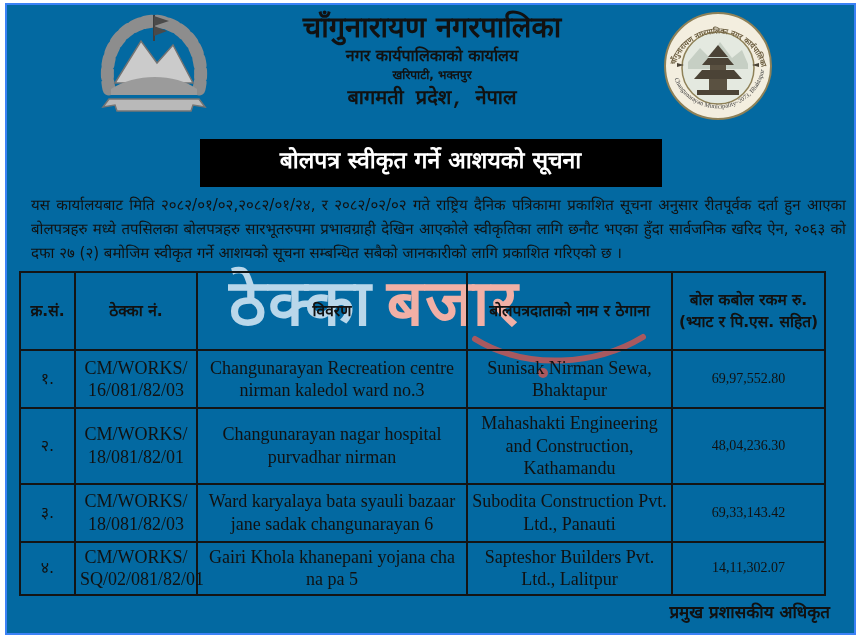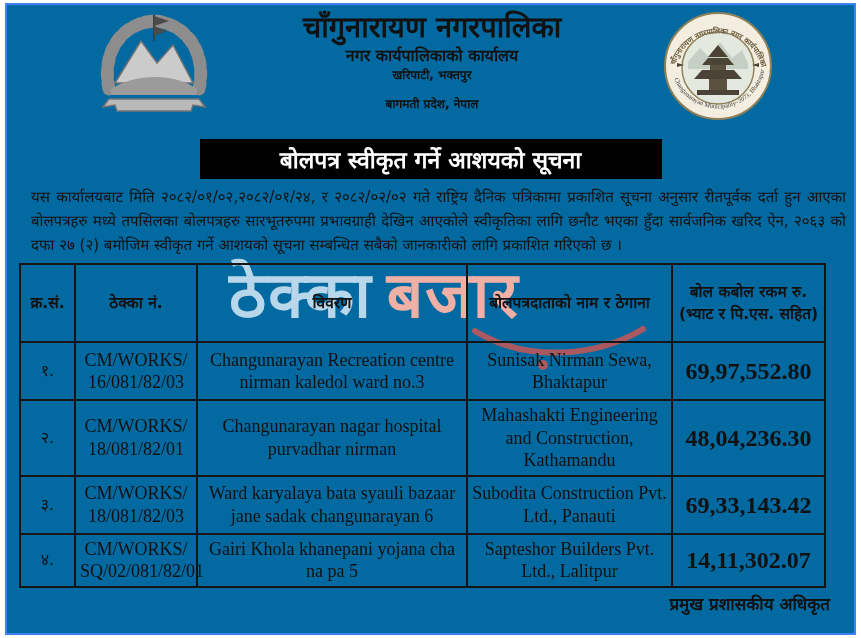--- a/index.html
+++ b/index.html
@@ -7,24 +7,24 @@
   .page{position:absolute;left:5px;top:3px;width:847px;height:628px;border:2px solid #3b82f6;background:#0369a1;}
   
   .hdr{position:relative;height:130px;}
   .logo-left{position:absolute;left:84px;top:4px;width:126px;height:112px;}
   .logo-right{position:absolute;left:650px;top:4px;width:122px;height:114px;}
   .hdr-text{position:absolute;left:210px;top:6px;width:430px;text-align:center;
     font-family:"DejaVu Sans","Liberation Sans",sans-serif;}
   .muni{font-size:29px;font-weight:bold;line-height:1.15;}
   .office{font-size:16px;font-weight:bold;line-height:1.25;margin-top:2px;}
   .loc{font-size:12px;font-weight:bold;}
-  .prov{font-size:12px;font-weight:bold;margin-top:12px;}
+  .prov{font-size:20px;font-weight:bold;margin-top:0;font-family:Liberation Mono, monospace;}
   
   .banner{margin:4px auto 0 auto;width:462px;background:#000;color:#fff;text-align:center;
-    font-size:23px;font-weight:bold;padding:4px 0 4px 0;
+    font-size:23px;font-weight:bold;padding:4px 0 12px 0;
     font-family:"DejaVu Sans","Liberation Sans",sans-serif;}
   .dateline{text-align:center;font-size:15px;font-weight:bold;margin-top:6px;
     font-family:"DejaVu Sans","Liberation Sans",sans-serif;}
   
   .para{margin:6px 8px 0 24px;font-size:15px;line-height:1.6;text-align:justify;
     font-family:"DejaVu Sans","Liberation Sans",sans-serif;}
   
   .tablewrap{position:relative;margin-top:6px;}
   .watermark{position:absolute;left:222px;top:-14px;z-index:0;pointer-events:none;
     font-family:"DejaVu Sans","Liberation Sans",sans-serif;font-weight:bold;font-size:64px;
@@ -32,21 +32,21 @@
   .wm1{color:#b9d7ea;}
   .wm2{color:#f1b0a6;margin-left:14px;text-align:right;}
   .wmswoosh{position:absolute;left:230px;top:58px;z-index:0;pointer-events:none;}
   table{border-collapse:collapse;table-layout:fixed;width:805px;margin-left:12px;position:relative;z-index:1;background:transparent;}
   col.c1{width:55px;}col.c2{width:122px;}col.c3{width:270px;}col.c4{width:205px;}col.c5{width:153px;}
   th,td{border:2px solid #141414;text-align:center;vertical-align:middle;padding:3px 4px;background:transparent;}
   th{font-family:"DejaVu Sans","Liberation Sans",sans-serif;font-weight:bold;font-size:15.5px;line-height:1.45;height:70px;}
   td{font-size:18px;line-height:1.25;}
   td.sn{font-family:"DejaVu Sans","Liberation Sans",sans-serif;font-size:16px;}
   td.contract{white-space:pre-line;font-size:18px;}
-  td.amount{font-size:24px;font-weight:bold;}
+  td.amount{font-size:14px;}
   tr.r1 td,tr.r3 td{height:50px;}
   tr.r2 td{height:58px;}
   tr.r4 td{height:40px;}
   
   .footer{margin:4px 24px 0 0;text-align:right;font-weight:bold;font-size:17px;
     font-family:"DejaVu Sans","Liberation Sans",sans-serif;}
 </style>
 </head>
 <body>
 

